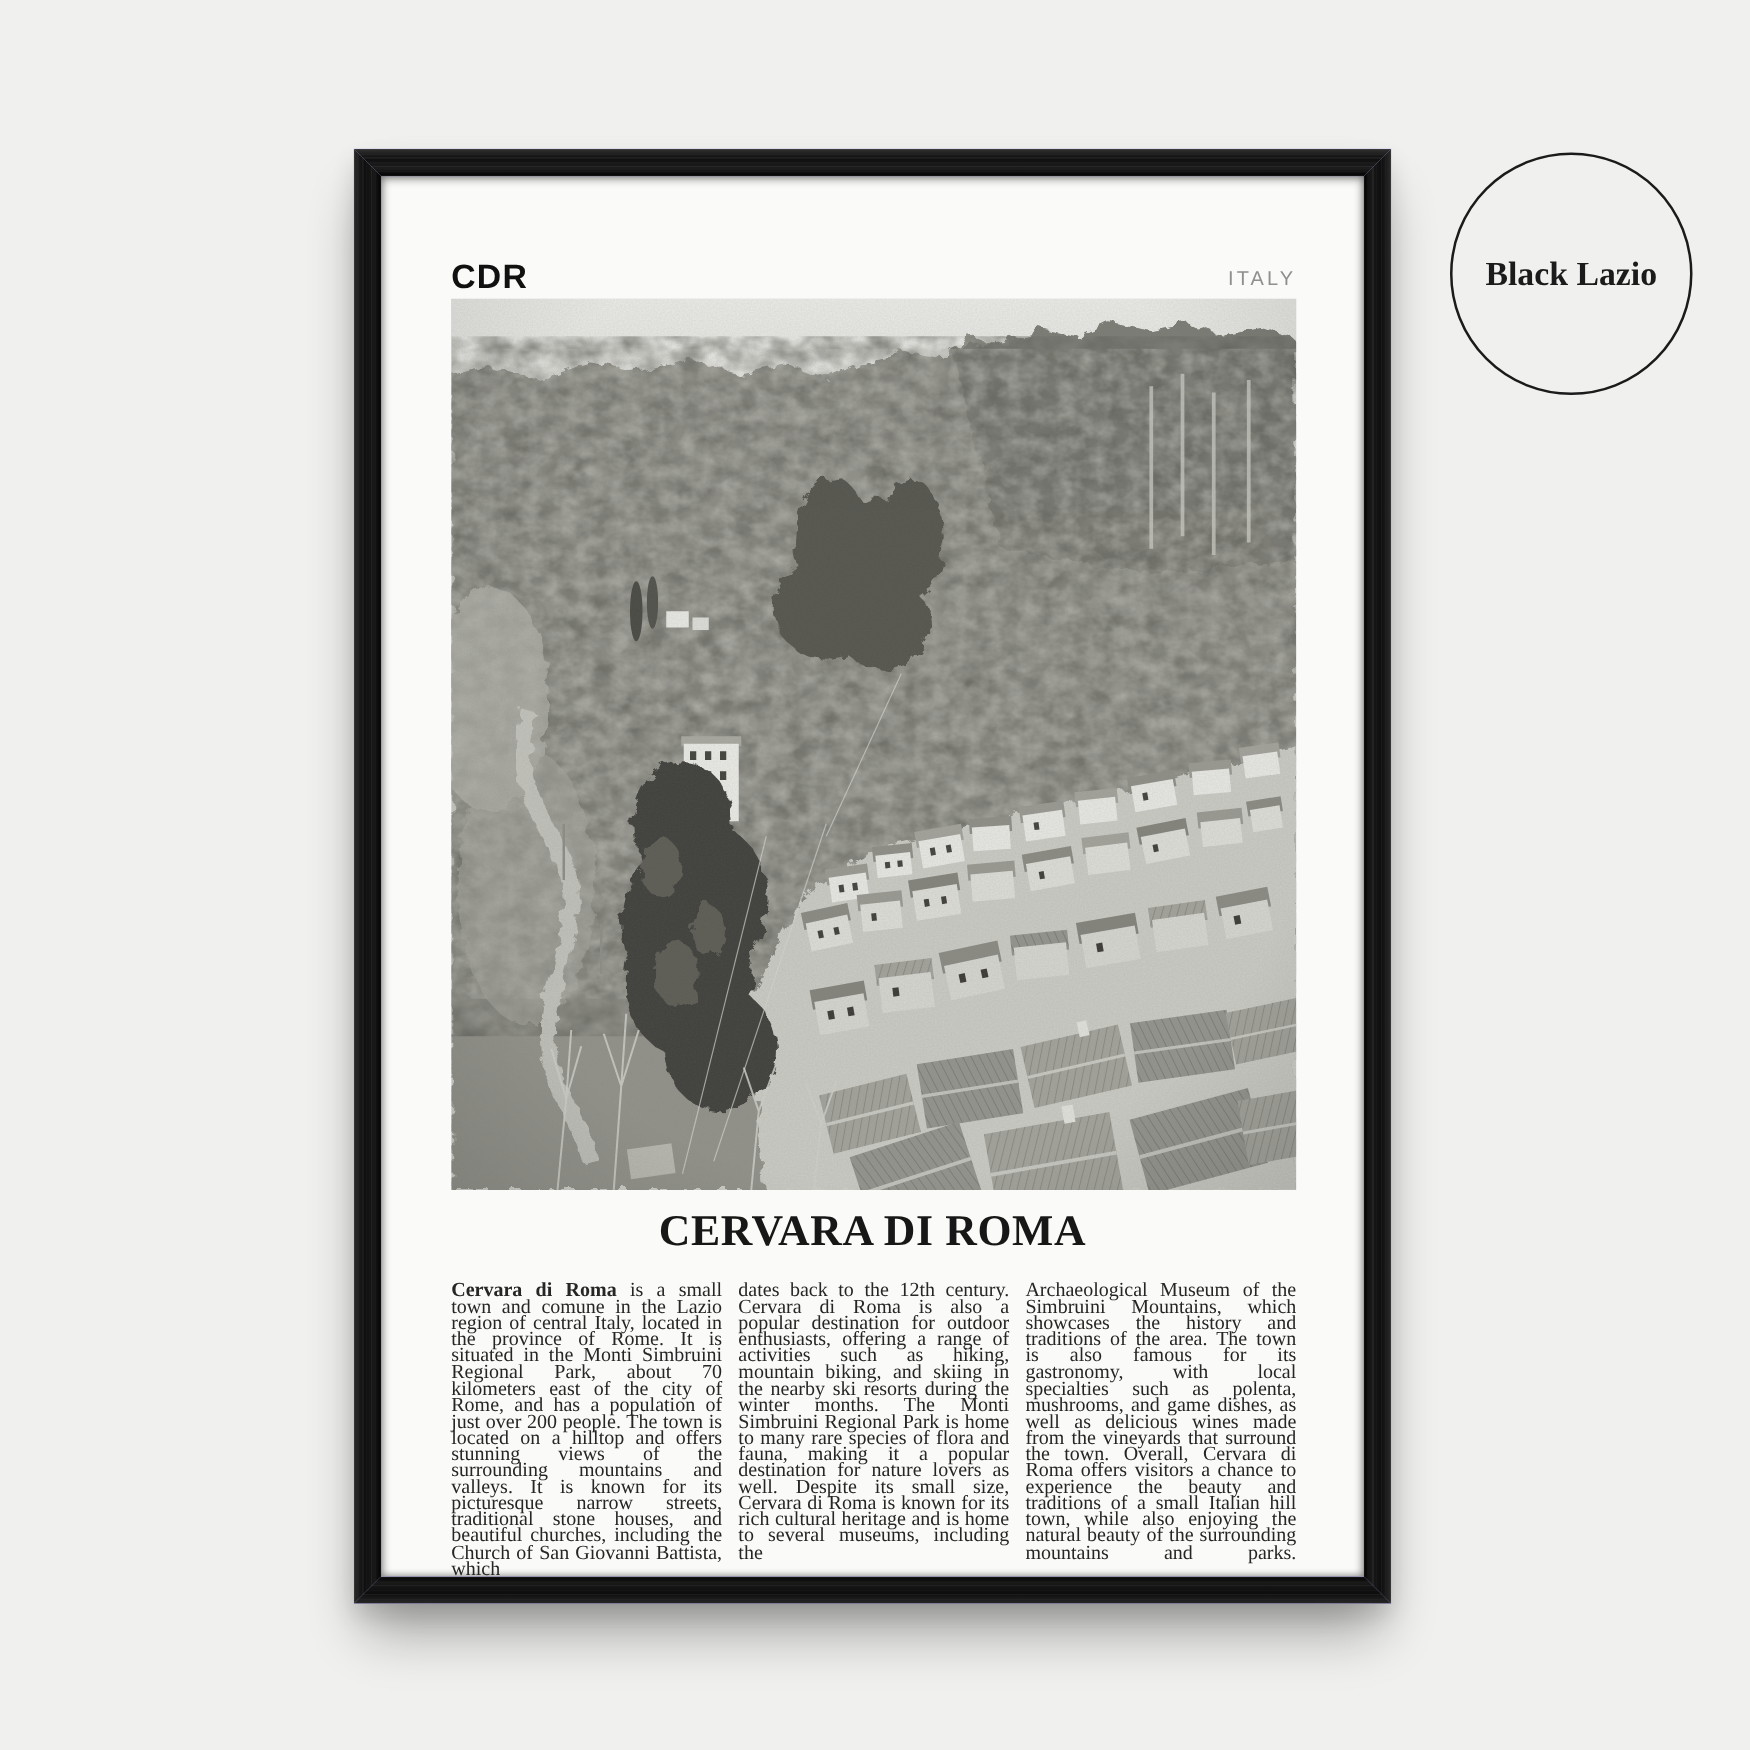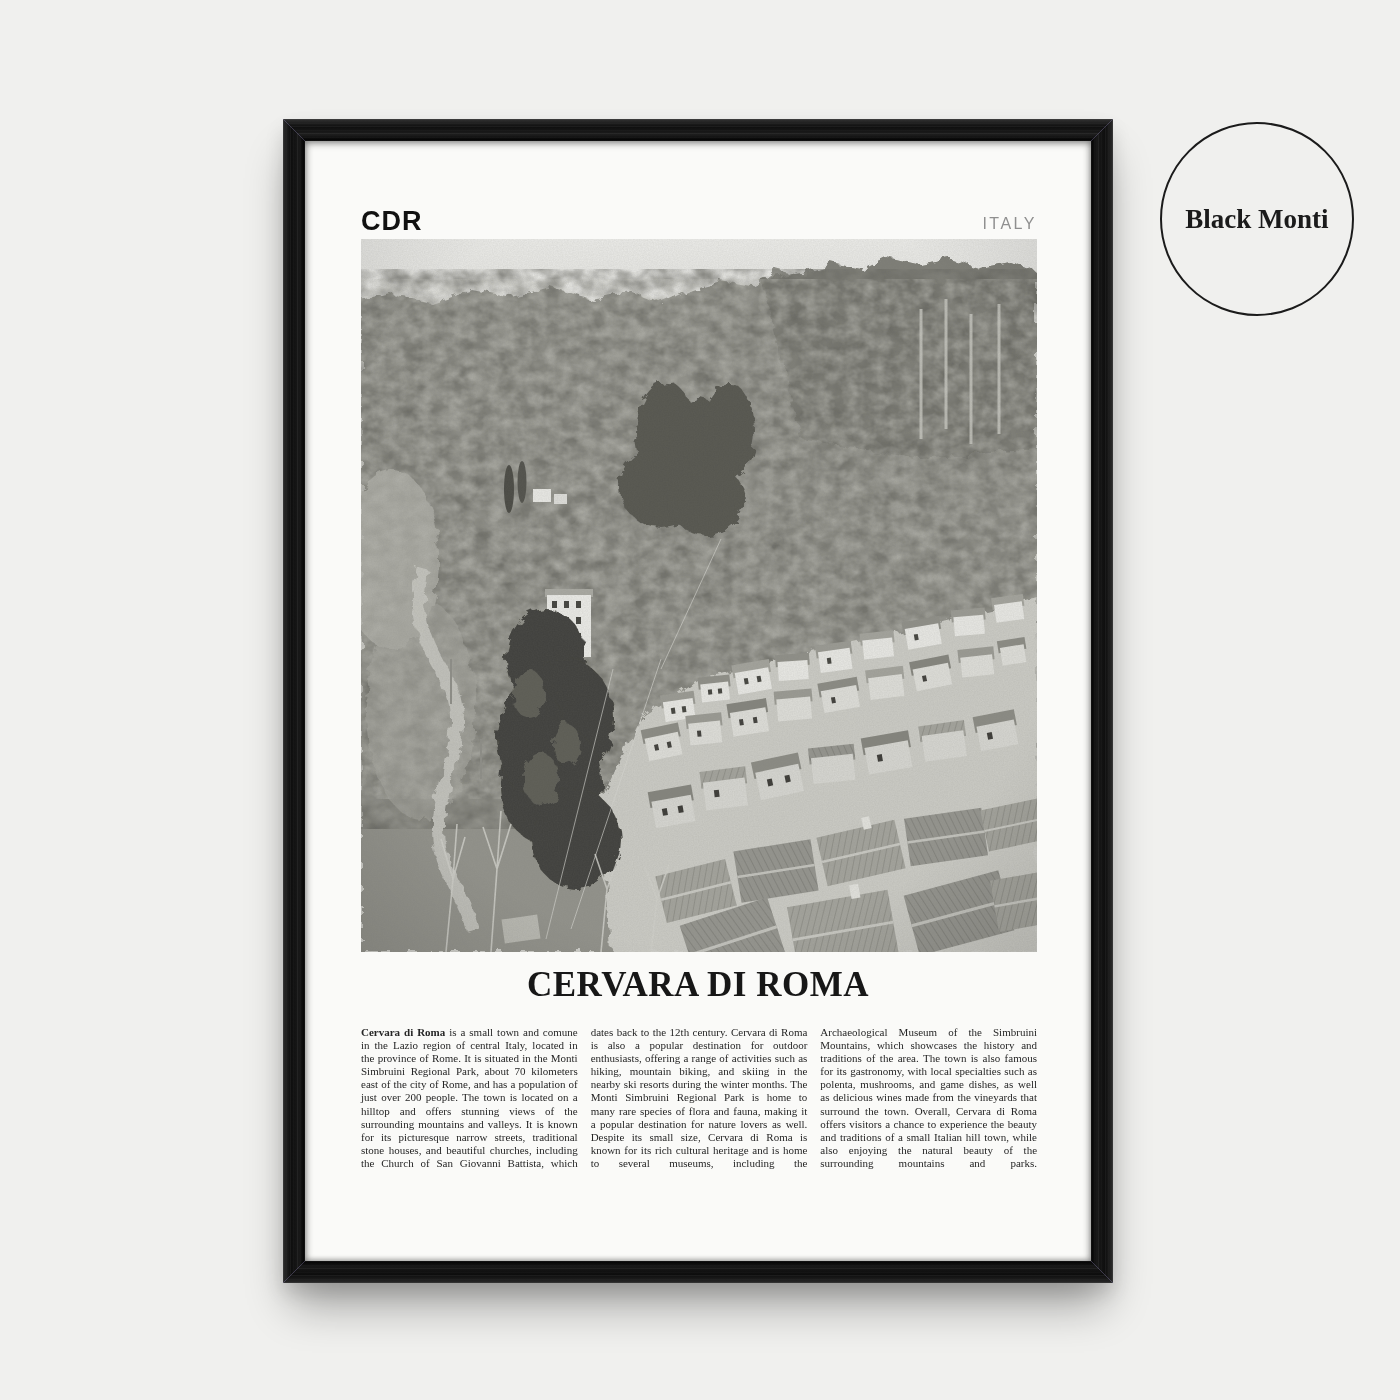--- a/index.html
+++ b/index.html
@@ -55,21 +55,21 @@
   .poster-title{
     position:absolute;left:0;right:0;top:824px;
     text-align:center;font-weight:700;font-size:35px;letter-spacing:.5px;color:#171717;
   }
   .cols{
     position:absolute;left:56px;right:54px;top:885px;
     display:flex;gap:13px;
   }
   .col{
     flex:1 1 0;
-    font-size:11px;line-height:13.1px;color:#262626;
+    font-size:16px;line-height:13.1px;color:#262626;
     text-align:justify;text-align-last:justify;
     word-spacing:.3px;
   }
   .col b{font-weight:700;}
   
   .badge{
     position:absolute;left:1160px;top:122px;width:190px;height:190px;
     border:2px solid #1b1b1b;border-radius:50%;
     display:flex;align-items:center;justify-content:center;
     color:#1b1b1b;font-weight:700;font-size:27px;
@@ -402,14 +402,14 @@
     <div class="cols">
       <div class="col"><b>Cervara di Roma</b><span> is a small town and comune in the Lazio region of central Italy, located in the province of Rome. It is situated in the Monti Simbruini Regional Park, about 70 kilometers east of the city of Rome, and has a population of just over 200 people. The town is located on a hilltop and offers stunning views of the surrounding mountains and valleys. It is known for its picturesque narrow streets, traditional stone houses, and beautiful churches, including the Church of San Giovanni Battista, which</span></div>
       <div class="col"><span>dates back to the 12th century. Cervara di Roma is also a popular destination for outdoor enthusiasts, offering a range of activities such as hiking, mountain biking, and skiing in the nearby ski resorts during the winter months. The Monti Simbruini Regional Park is home to many rare species of flora and fauna, making it a popular destination for nature lovers as well. Despite its small size, Cervara di Roma is known for its rich cultural heritage and is home to several museums, including the</span></div>
       <div class="col"><span>Archaeological Museum of the Simbruini Mountains, which showcases the history and traditions of the area. The town is also famous for its gastronomy, with local specialties such as polenta, mushrooms, and game dishes, as well as delicious wines made from the vineyards that surround the town. Overall, Cervara di Roma offers visitors a chance to experience the beauty and traditions of a small Italian hill town, while also enjoying the natural beauty of the surrounding mountains and parks.</span></div>
     </div>
 
   </div>
 </div>
 
 <div class="badge">
-  <span>Black Monti</span>
+  <span>Black Lazio</span>
 </div>
 
 </body></html>

